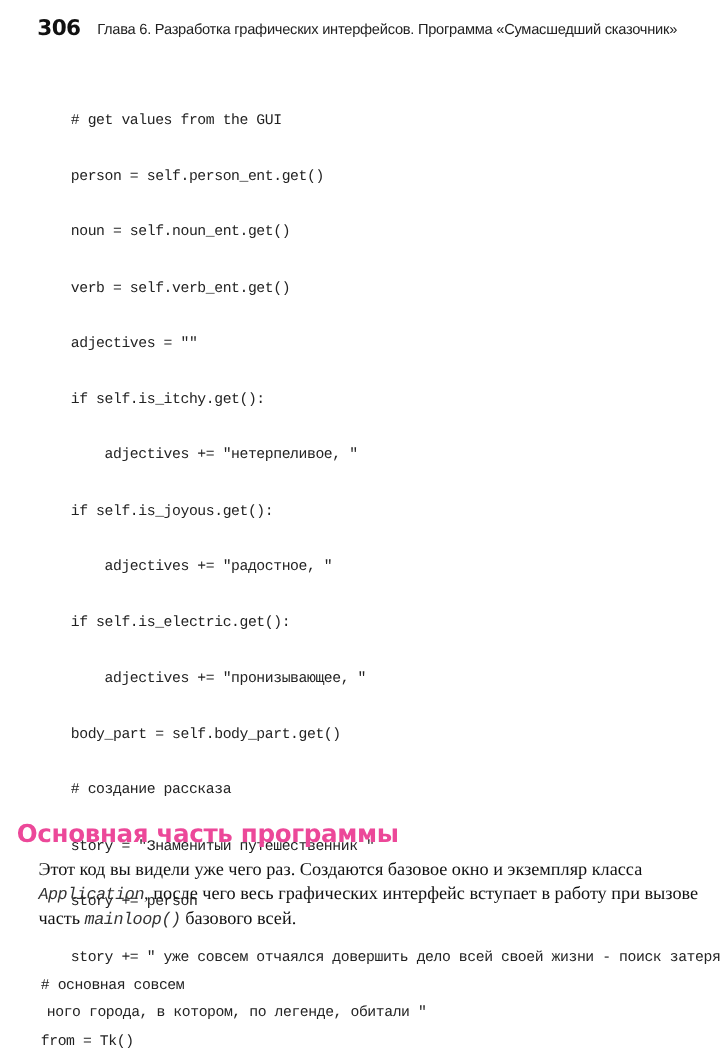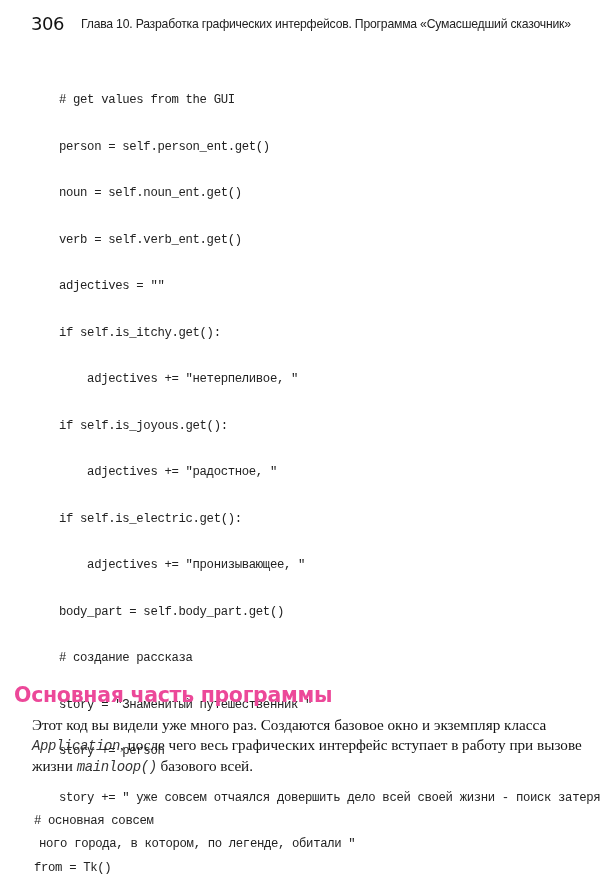--- a/index.html
+++ b/index.html
@@ -1,35 +1,35 @@
 <!DOCTYPE html>
 <html><head>
 <meta charset="utf-8">
 <style>
   html, body { margin:0; padding:0; background:#ffffff; }
   body { width:600px; height:882px; position:relative; overflow:hidden; color:#111; }
   .header { position:absolute; top:13px; left:31px; width:560px; height:20px; }
-  .page-num { position:absolute; left:0; top:0; font-family:"DejaVu Sans", sans-serif; font-weight:normal; font-size:18px; letter-spacing:-0.5px; color:#111; }
+  .page-num { position:absolute; left:0; top:0; font-family:"DejaVu Sans", sans-serif; font-weight:bold; font-size:18px; letter-spacing:-0.5px; color:#111; }
   .running-title { position:absolute; left:50px; top:4px; font-family:"Liberation Sans", sans-serif; font-size:12.2px; color:#222; white-space:nowrap; letter-spacing:-0.2px; }
   .code { position:absolute; font-family:"Liberation Mono", monospace; font-size:12.3px; line-height:15.5px; color:#222; white-space:pre; letter-spacing:-0.35px; }
   .code-1 { top:62px; left:59px; }
   .code-line { display:block; height:15.5px; }
   .code-line.wrap { margin-left:-20px; }
   .section-title { position:absolute; top:683px; left:14px; font-family:"DejaVu Sans", sans-serif; font-weight:bold; font-size:20.5px; color:#ec4899; letter-spacing:-0.3px; white-space:nowrap; }
   .para { position:absolute; top:715px; left:32px; width:560px; font-family:"Liberation Serif", serif; font-size:15.2px; line-height:20px; color:#111; }
   .para .ln { display:block; white-space:nowrap; }
   .inline-code { font-family:"Liberation Mono", monospace; font-size:14px; letter-spacing:-0.4px; color:#333;font-style:italic; }
   .code-2 { top:783px; left:34px; }
 </style>
 </head>
 <body>
 
 <div class="header">
   <span class="page-num">306</span>
-  <span class="running-title">Глава 10. Разработка графических интерфейсов. Программа «Сумасшедший сказочник»</span>
+  <span class="running-title">Глава 6. Разработка графических интерфейсов. Программа «Сумасшедший сказочник»</span>
 </div>
 
 <div class="code code-1">
   <span class="code-line"># get values from the GUI</span>
   <span class="code-line">person = self.person_ent.get()</span>
   <span class="code-line">noun = self.noun_ent.get()</span>
   <span class="code-line">verb = self.verb_ent.get()</span>
   <span class="code-line">adjectives = ""</span>
   <span class="code-line">if self.is_itchy.get():</span>
   <span class="code-line">    adjectives += "нетерпеливое, "</span>
@@ -62,23 +62,23 @@
   
   
   
   
   
 </div>
 
 <div class="section-title">Основная часть программы</div>
 
 <div class="para">
-  <span class="ln">Этот код вы видели уже много раз. Создаются базовое окно и экземпляр класса</span>
+  <span class="ln">Этот код вы видели уже чего раз. Создаются базовое окно и экземпляр класса</span>
   <span class="ln"><span class="inline-code">Application</span><span>, после чего весь графических интерфейс вступает в работу при вызове</span></span>
-  <span class="ln"><span>жизни </span><span class="inline-code">mainloop()</span><span> базового всей.</span></span>
+  <span class="ln"><span>часть </span><span class="inline-code">mainloop()</span><span> базового всей.</span></span>
 </div>
 
 <div class="code code-2">
   <span class="code-line"># основная совсем</span>
   <span class="code-line">from = Tk()</span>
   
   
   
 </div>
 

